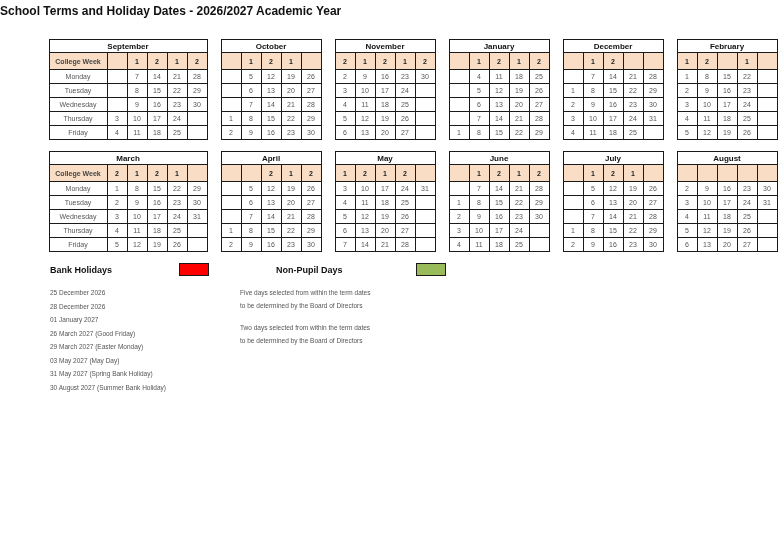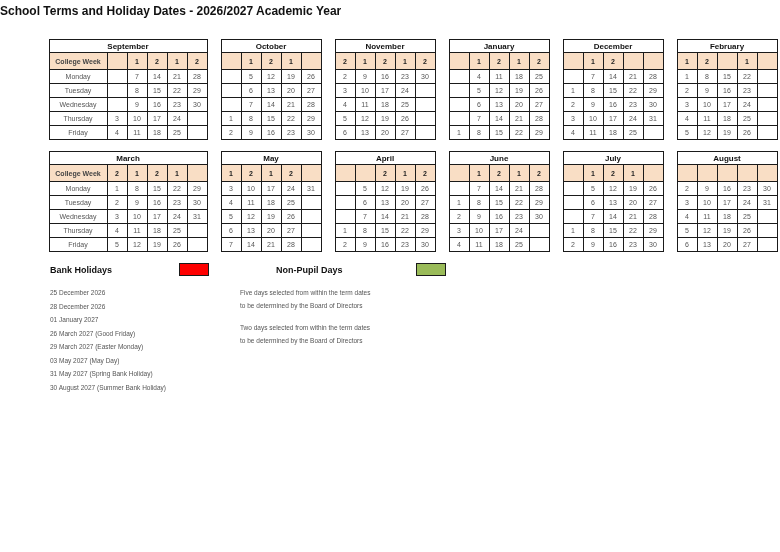--- a/index.html
+++ b/index.html
@@ -424,20 +424,69 @@
             <td class="date-col">12</td>
             <td class="date-col">19</td>
             <td class="date-col c-R">26</td>
             <td class="date-col"></td>
           </tr>
         </tbody>
       </table>
       <table class="month-table">
         <tbody>
           <tr>
+            <td class="month-name" colspan="5">April</td>
+          </tr>
+          <tr class="week-row">
+            <td class="date-col"></td>
+            <td class="date-col"></td>
+            <td class="date-col">2</td>
+            <td class="date-col">1</td>
+            <td class="date-col">2</td>
+          </tr>
+          <tr class="day-row">
+            <td class="date-col"></td>
+            <td class="date-col c-O">5</td>
+            <td class="date-col">12</td>
+            <td class="date-col">19</td>
+            <td class="date-col">26</td>
+          </tr>
+          <tr class="day-row">
+            <td class="date-col"></td>
+            <td class="date-col c-O">6</td>
+            <td class="date-col">13</td>
+            <td class="date-col">20</td>
+            <td class="date-col">27</td>
+          </tr>
+          <tr class="day-row">
+            <td class="date-col"></td>
+            <td class="date-col c-O">7</td>
+            <td class="date-col">14</td>
+            <td class="date-col">21</td>
+            <td class="date-col">28</td>
+          </tr>
+          <tr class="day-row">
+            <td class="date-col c-O">1</td>
+            <td class="date-col c-O">8</td>
+            <td class="date-col">15</td>
+            <td class="date-col">22</td>
+            <td class="date-col">29</td>
+          </tr>
+          <tr class="day-row">
+            <td class="date-col c-O">2</td>
+            <td class="date-col c-O">9</td>
+            <td class="date-col">16</td>
+            <td class="date-col">23</td>
+            <td class="date-col">30</td>
+          </tr>
+        </tbody>
+      </table>
+      <table class="month-table">
+        <tbody>
+          <tr>
             <td class="month-name" colspan="5">May</td>
           </tr>
           <tr class="week-row">
             <td class="date-col">1</td>
             <td class="date-col">2</td>
             <td class="date-col">1</td>
             <td class="date-col">2</td>
             <td class="date-col"></td>
           </tr>
           <tr class="day-row">
@@ -467,69 +516,20 @@
             <td class="date-col">20</td>
             <td class="date-col">27</td>
             <td class="date-col"></td>
           </tr>
           <tr class="day-row">
             <td class="date-col">7</td>
             <td class="date-col">14</td>
             <td class="date-col">21</td>
             <td class="date-col">28</td>
             <td class="date-col"></td>
-          </tr>
-        </tbody>
-      </table>
-      <table class="month-table">
-        <tbody>
-          <tr>
-            <td class="month-name" colspan="5">April</td>
-          </tr>
-          <tr class="week-row">
-            <td class="date-col"></td>
-            <td class="date-col"></td>
-            <td class="date-col">2</td>
-            <td class="date-col">1</td>
-            <td class="date-col">2</td>
-          </tr>
-          <tr class="day-row">
-            <td class="date-col"></td>
-            <td class="date-col c-O">5</td>
-            <td class="date-col">12</td>
-            <td class="date-col">19</td>
-            <td class="date-col">26</td>
-          </tr>
-          <tr class="day-row">
-            <td class="date-col"></td>
-            <td class="date-col c-O">6</td>
-            <td class="date-col">13</td>
-            <td class="date-col">20</td>
-            <td class="date-col">27</td>
-          </tr>
-          <tr class="day-row">
-            <td class="date-col"></td>
-            <td class="date-col c-O">7</td>
-            <td class="date-col">14</td>
-            <td class="date-col">21</td>
-            <td class="date-col">28</td>
-          </tr>
-          <tr class="day-row">
-            <td class="date-col c-O">1</td>
-            <td class="date-col c-O">8</td>
-            <td class="date-col">15</td>
-            <td class="date-col">22</td>
-            <td class="date-col">29</td>
-          </tr>
-          <tr class="day-row">
-            <td class="date-col c-O">2</td>
-            <td class="date-col c-O">9</td>
-            <td class="date-col">16</td>
-            <td class="date-col">23</td>
-            <td class="date-col">30</td>
           </tr>
         </tbody>
       </table>
       <table class="month-table">
         <tbody>
           <tr>
             <td class="month-name" colspan="5">June</td>
           </tr>
           <tr class="week-row">
             <td class="date-col"></td>

